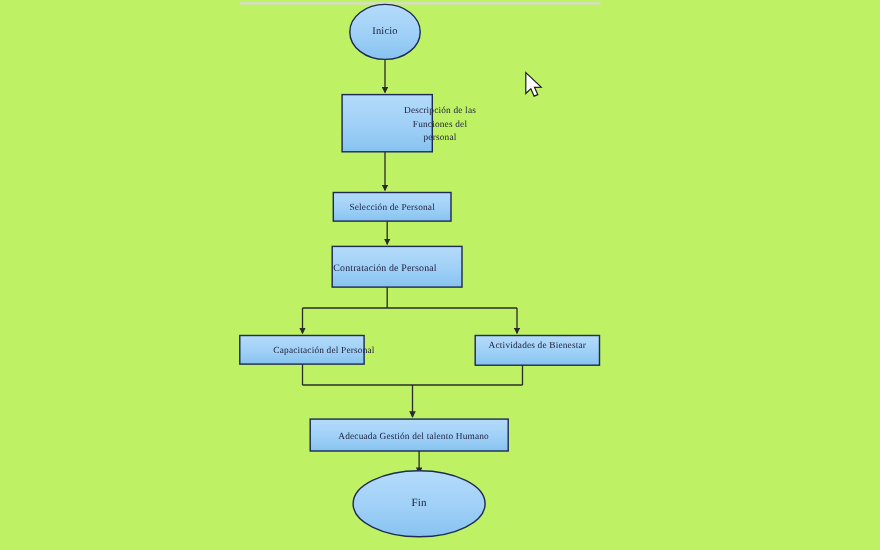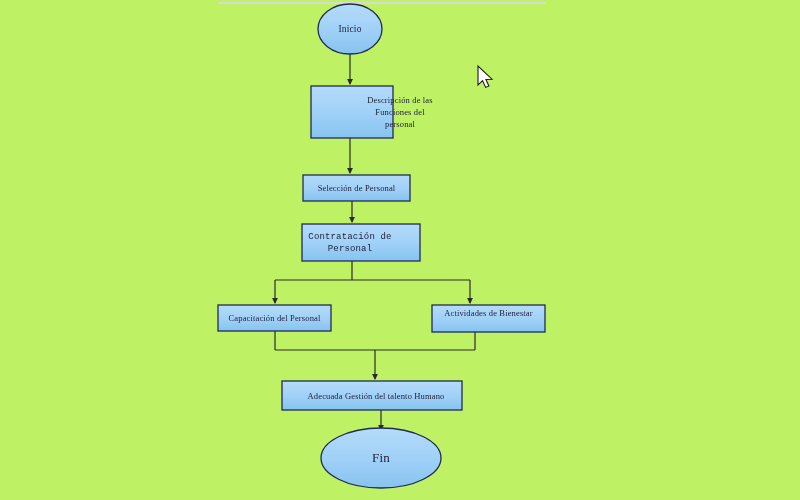--- a/index.html
+++ b/index.html
@@ -93,25 +93,25 @@
         <ellipse cx="381" cy="458" rx="60" ry="30" fill="url(#nodeGrad)" stroke="#1f2b55" stroke-width="1.3"></ellipse>
       </g>
   </svg>
 
   <div id="label-layer">
       <div class="node-label" style="left: 318px; top: 4px; width: 64px; height: 50px; font-size: 9.5px; color: rgb(29, 29, 58);">Inicio</div>
       <div class="node-label" style="left: 311px; top: 86px; width: 82px; height: 52px; font-size: 8.5px; color: rgb(29, 29, 58); margin-left: 48px;">Descripción de las
 Funciones del
 personal</div>
       <div class="node-label" style="left: 303px; top: 175px; width: 107px; height: 26px; font-size: 8.5px; color: rgb(29, 29, 58); text-align: right;">Selección de Personal</div>
-      <div class="node-label" style="left: 302px; top: 224px; width: 96px; height: 37px; font-size: 9px; color: rgb(29, 29, 58); font-family: Liberation Mono, monospace;">Contratación de Personal</div>
-      <div class="node-label" style="left: 218px; top: 305px; width: 113px; height: 26px; font-size: 8.5px; color: rgb(29, 29, 58);">Capacitación del Personal</div>
+      <div class="node-label" style="left: 302px; top: 224px; width: 96px; height: 37px; font-size: 9px; color: rgb(29, 29, 58);">Contratación de Personal</div>
+      <div class="node-label" style="left: 218px; top: 305px; width: 113px; height: 26px; font-size: 8.5px; color: rgb(29, 29, 58); padding-left: 20px;">Capacitación del Personal</div>
       <div class="node-label" style="left: 432px; top: 305px; width: 113px; height: 16px; font-size: 8.5px; color: rgb(29, 29, 58);">Actividades de Bienestar</div>
       <div class="node-label" style="left: 282px; top: 381px; width: 188px; height: 29px; font-size: 8.5px; color: rgb(29, 29, 58);">Adecuada Gestión del talento Humano</div>
-      <div class="node-label" style="left: 321px; top: 428px; width: 120px; height: 60px; font-size: 13px; color: rgb(29, 29, 58);">Fin</div>
+      <div class="node-label" style="left: 321px; top: 428px; width: 120px; height: 60px; font-size: 10px; color: rgb(29, 29, 58);">Fin</div>
     </div>
 
   <svg class="cursor-layer" viewBox="0 0 800 500" xmlns="http://www.w3.org/2000/svg">
     <g id="cursor-group" transform="translate(478,66)">
         <path d="M0,0 L0,19 L4.6,14.6 L7.6,21.4 L10.9,20 L7.9,13.4 L14,13.2 Z" fill="#ffffff" stroke="#1a1a1a" stroke-width="1.1"></path>
       </g>
   </svg>
 
 </div>
 

